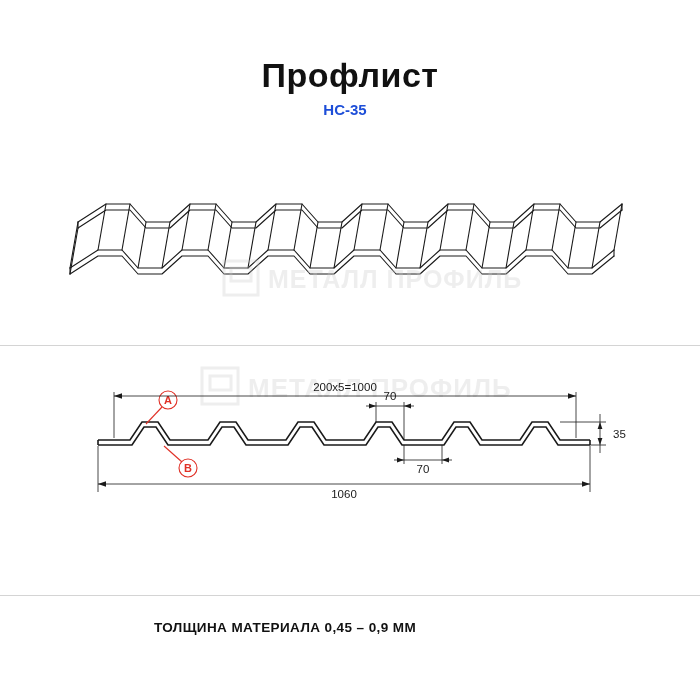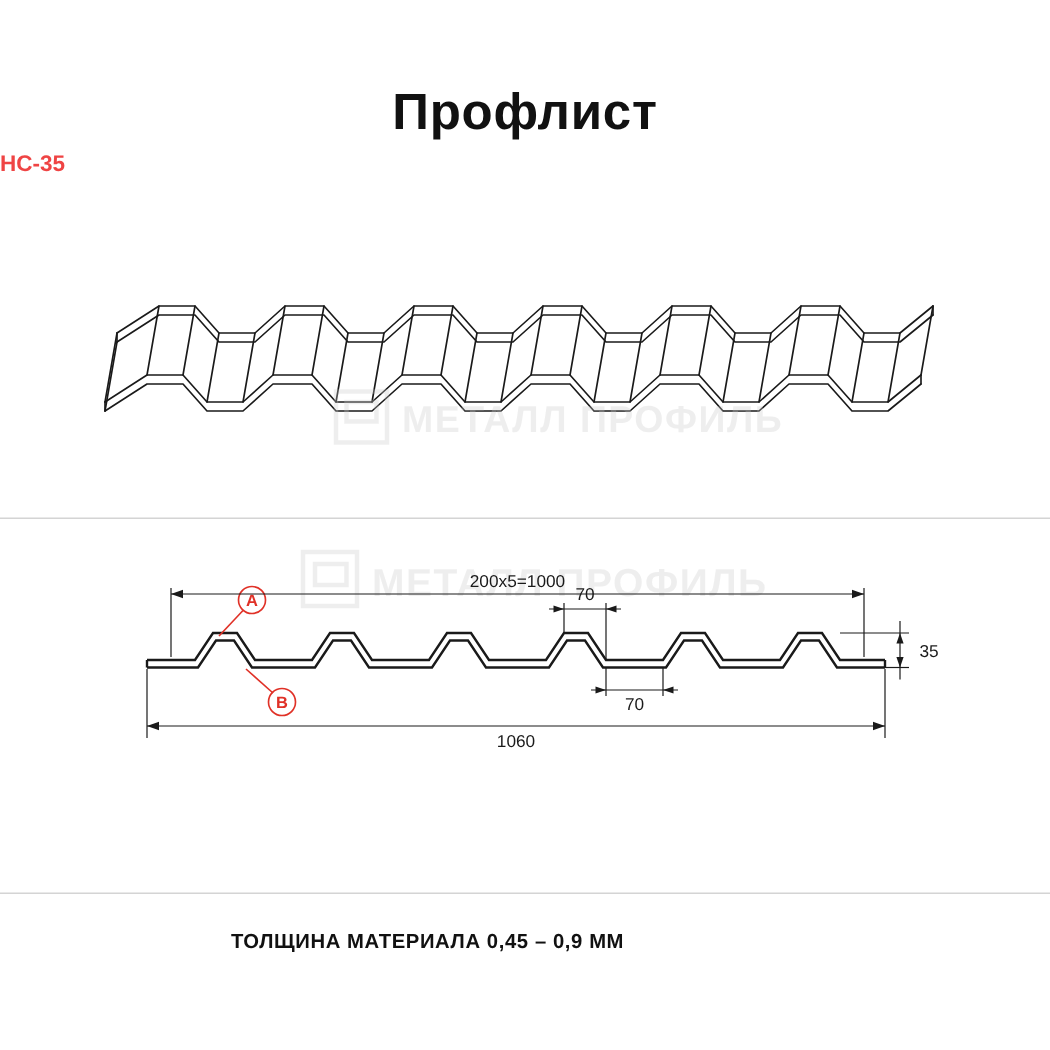--- a/index.html
+++ b/index.html
@@ -29,23 +29,24 @@
     font-size: 34px;
     font-weight: bold;
     letter-spacing: 0.5px;
     color: #111111;
   }
   .subtitle {
     position: absolute;
     top: 101px;
     left: 0;
     width: 690px;
+    text-align: center;
     font-size: 15px;
     font-weight: bold;
-    color: #ef4444;
+    color: #1d4ed8;
   }
   .footer-note {
     position: absolute;
     top: 620px;
     left: 0;
     width: 570px;
     text-align: center;
     font-size: 13.5px;
     font-weight: bold;
     letter-spacing: 0.4px;

